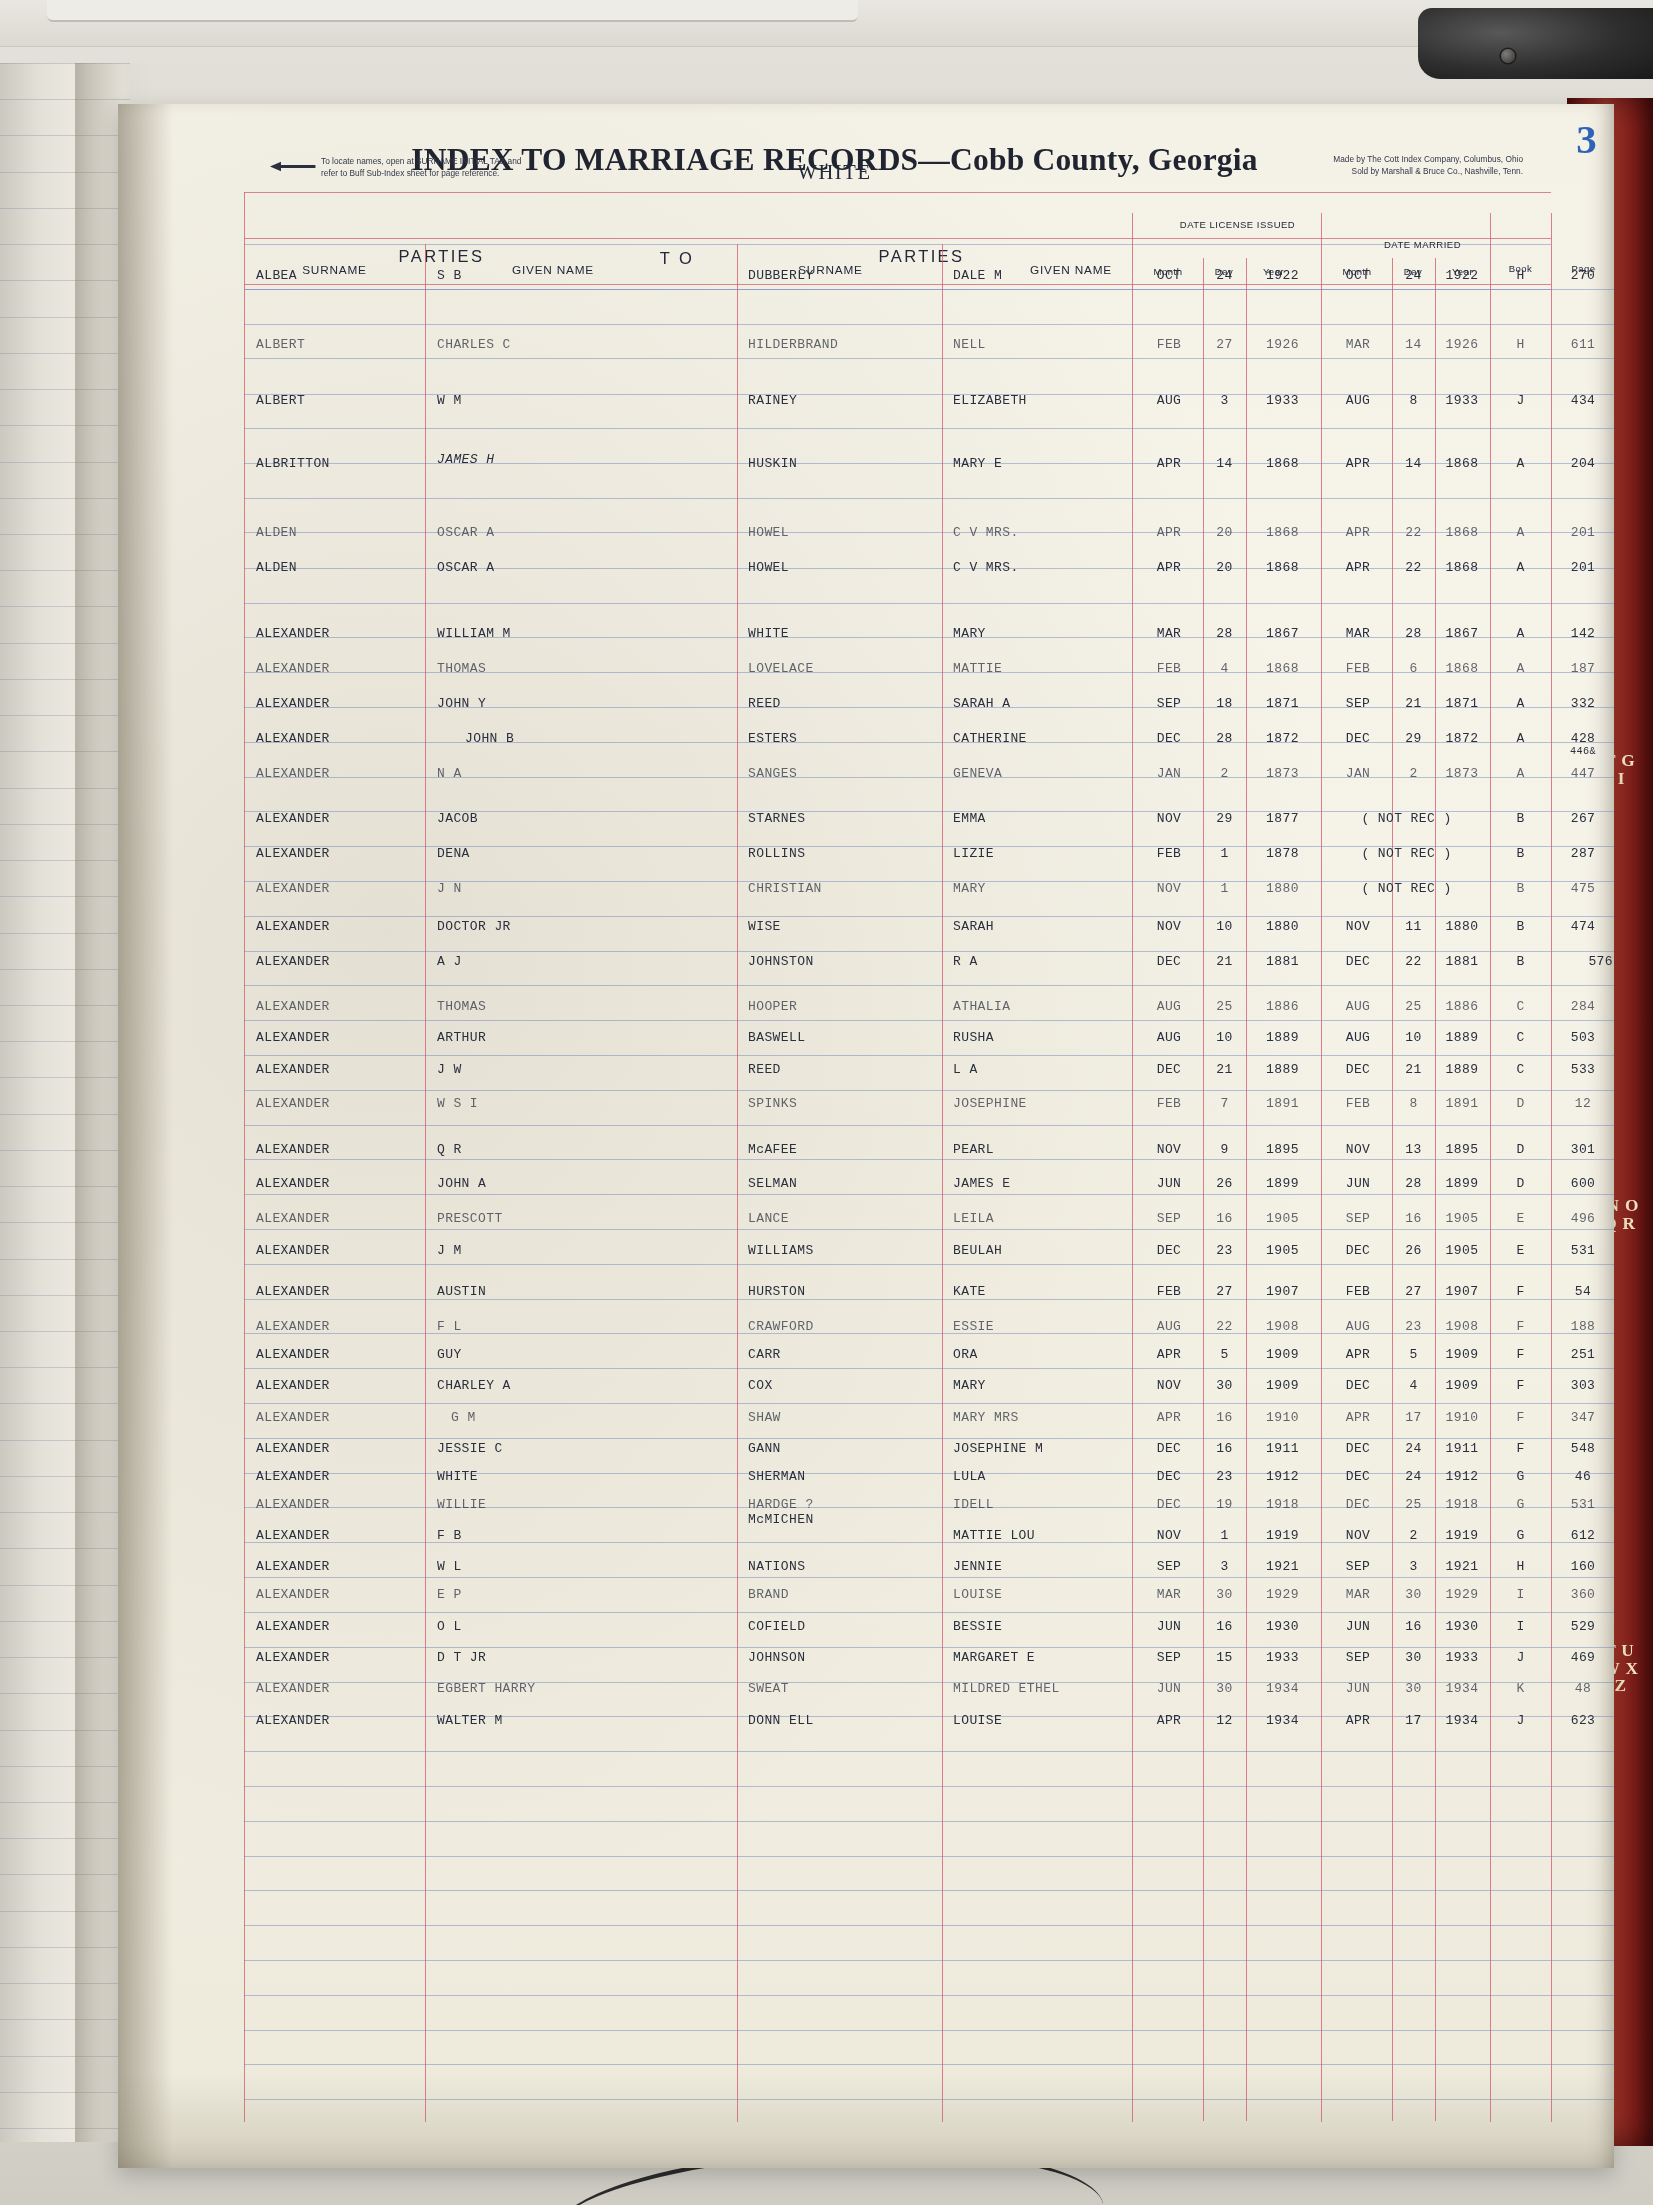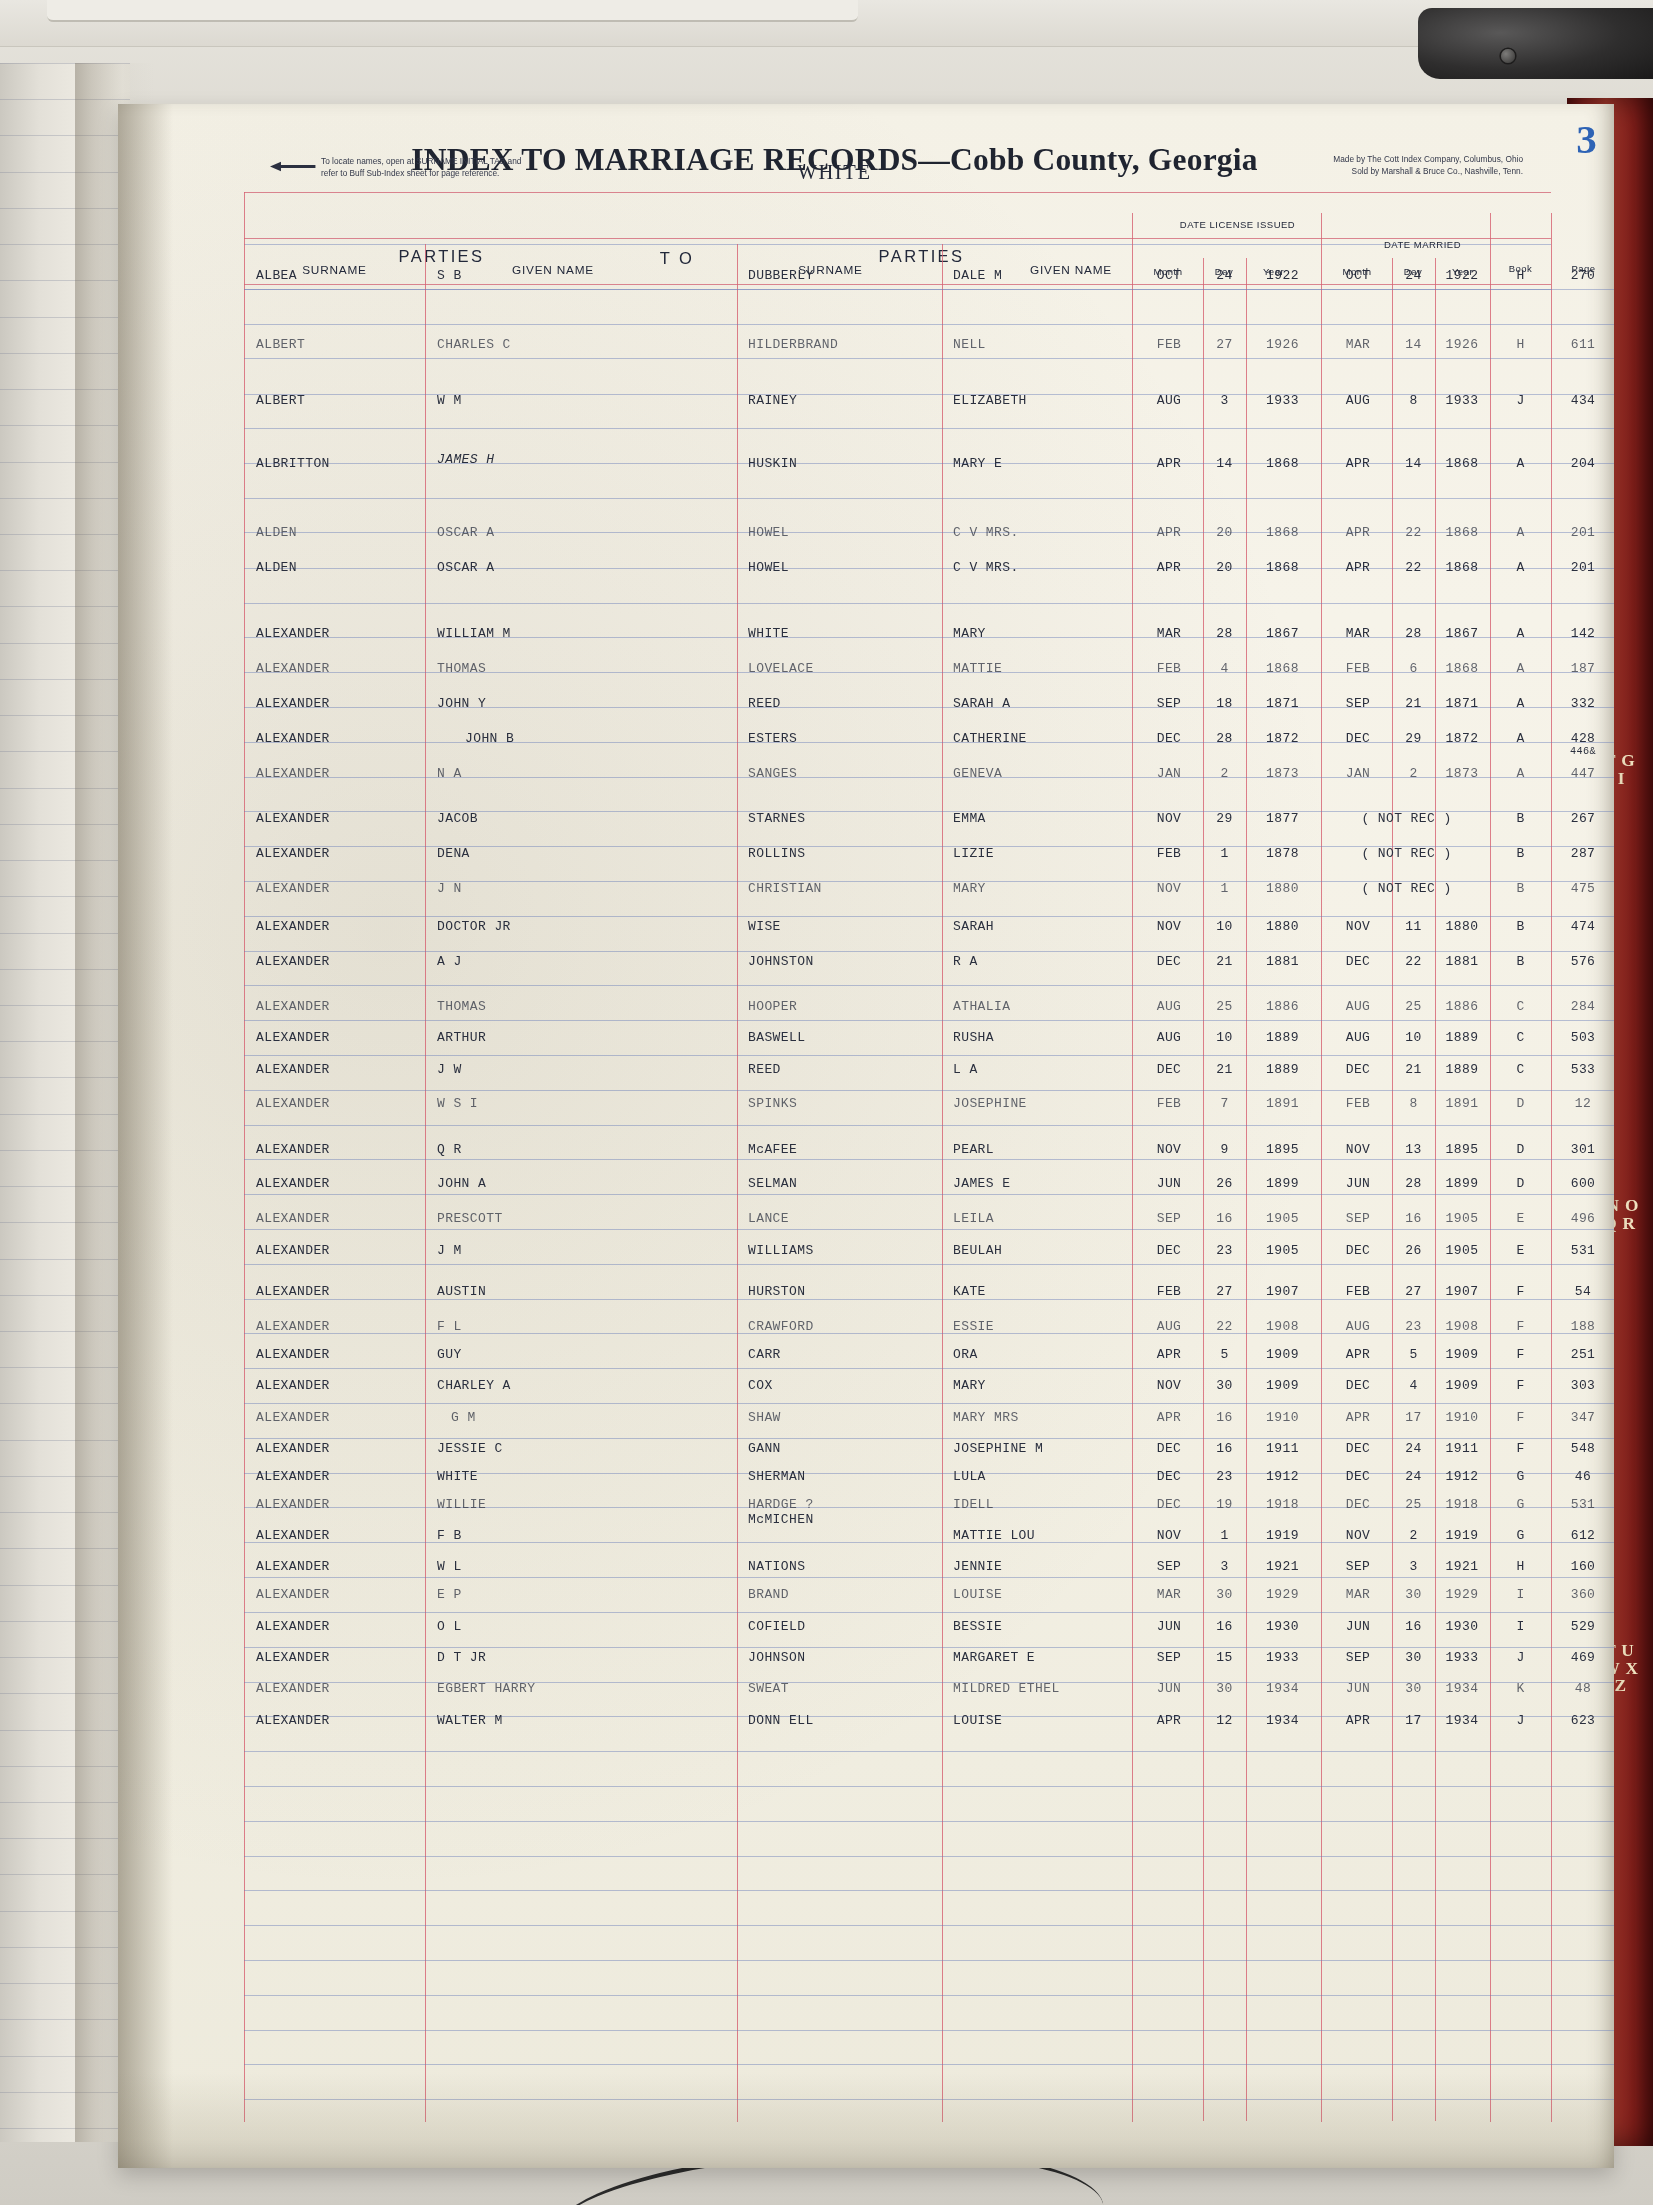--- a/index.html
+++ b/index.html
@@ -526,21 +526,21 @@
       <div class="cell" style="left: 319px; width: 291px; top: 850px;">A J</div>
       <div class="cell" style="left: 630px; width: 185px; top: 850px;">JOHNSTON</div>
       <div class="cell" style="left: 835px; width: 173px; top: 850px;">R A</div>
       <div class="cell c" style="left: 1018px; width: 66px; top: 850px;">DEC</div>
       <div class="cell c" style="left: 1087px; width: 39px; top: 850px;">21</div>
       <div class="cell c" style="left: 1129px; width: 71px; top: 850px;">1881</div>
       <div class="cell c" style="left: 1207px; width: 66px; top: 850px;">DEC</div>
       <div class="cell c" style="left: 1276px; width: 39px; top: 850px;">22</div>
       <div class="cell c" style="left: 1318px; width: 52px; top: 850px;">1881</div>
       <div class="cell c" style="left: 1374px; width: 57px; top: 850px;">B</div>
-      <div class="cell c" style="left: 1435px; width: 60px; top: 850px;">576</div>
+      <div class="cell c" style="left: 1435px; width: 60px; top: 850px; text-align: right;">576</div>
       <div class="cell faded" style="left: 138px; width: 165px; top: 895px;">ALEXANDER</div>
       <div class="cell faded" style="left: 319px; width: 291px; top: 895px;">THOMAS</div>
       <div class="cell faded" style="left: 630px; width: 185px; top: 895px;">HOOPER</div>
       <div class="cell faded" style="left: 835px; width: 173px; top: 895px;">ATHALIA</div>
       <div class="cell c faded" style="left: 1018px; width: 66px; top: 895px;">AUG</div>
       <div class="cell c faded" style="left: 1087px; width: 39px; top: 895px;">25</div>
       <div class="cell c faded" style="left: 1129px; width: 71px; top: 895px;">1886</div>
       <div class="cell c faded" style="left: 1207px; width: 66px; top: 895px;">AUG</div>
       <div class="cell c faded" style="left: 1276px; width: 39px; top: 895px;">25</div>
       <div class="cell c faded" style="left: 1318px; width: 52px; top: 895px;">1886</div>

